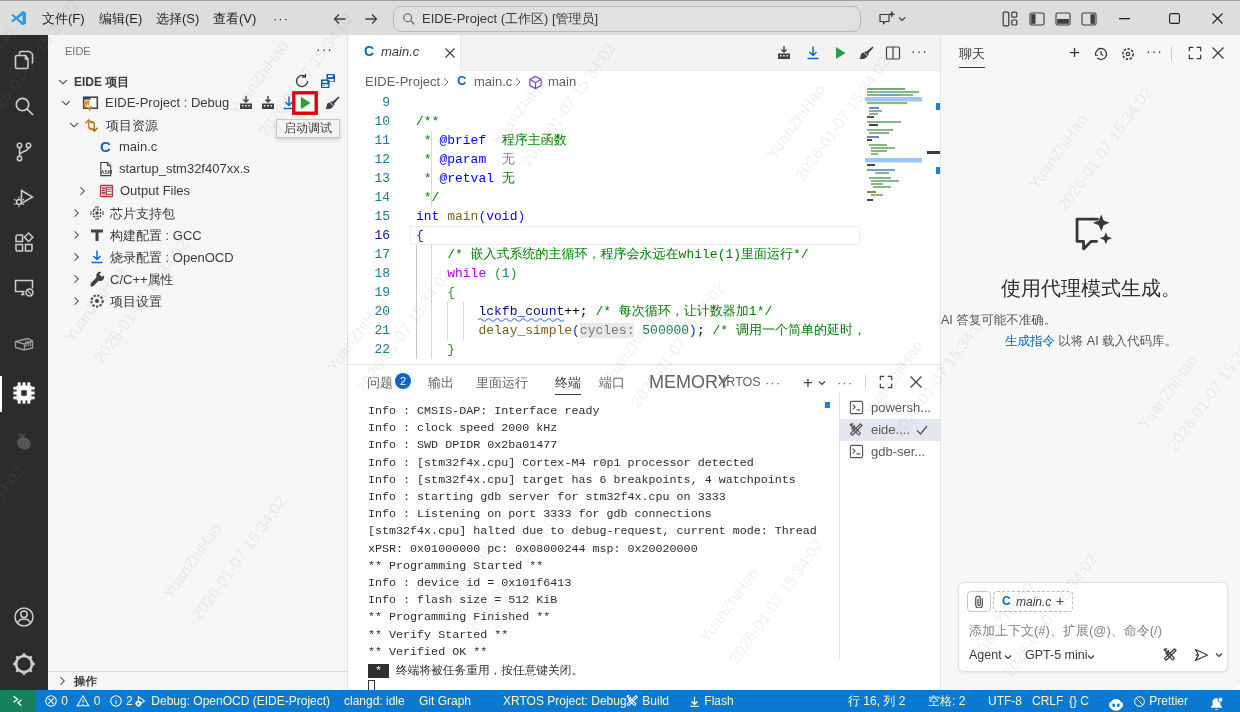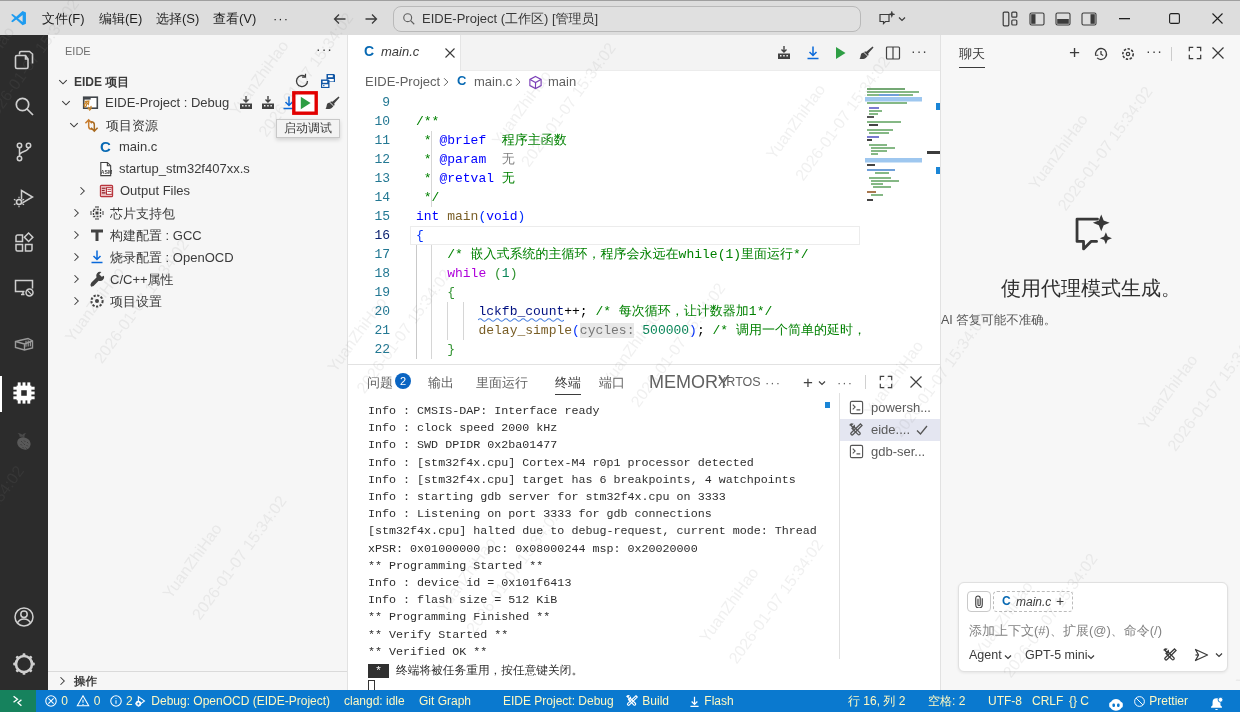--- a/index.html
+++ b/index.html
@@ -557,20 +557,21 @@
       <path d="M0.5 0.5 11.5 11.5M11.5 0.5 0.5 11.5"></path>
     </svg>
 
   <svg class="abs" style="left:123px;top:172px" width="54" height="54" viewBox="0 0 58 58">
     <path d="M14 13h22M14 13v24h7v8l8-8h6" fill="none" stroke="#383838" stroke-width="3" stroke-linejoin="round" stroke-linecap="round"></path>
     <path d="M40 8l2.6 6.4L49 17l-6.4 2.6L40 26l-2.6-6.4L31 17l6.4-2.6z" fill="#383838"></path>
     <path d="M45 27l1.9 4.6 4.6 1.9-4.6 1.9L45 40l-1.9-4.6-4.6-1.9 4.6-1.9z" fill="#383838"></path>
   </svg>
   <div class="abs" style="left:0;top:240px;width:300px;text-align:center;font-size:20px;color:#2f2f2f">使用代理模式生成。</div>
   <div class="abs" style="left:0;top:277px;width:300px;text-align:left;font-size:12.5px;color:#555">AI 答复可能不准确。</div>
+  <div class="abs" style="left:0;top:298px;width:300px;text-align:center;font-size:12.5px;color:#555"><span style="color:#005fb8">生成指令</span> 以将 AI 载入代码库。</div>
 
   <div class="abs" style="left:17px;top:547px;width:270px;height:90px;background:#fff;border:1px solid #e0e0e0;border-radius:6px;box-shadow:0 1px 3px rgba(0,0,0,0.08)">
     <div class="abs" style="left:8px;top:8px;width:24px;height:21px;border:1px solid #c9c9c9;border-radius:4px">
       <svg class="abs" style="left:6px;top:3px" width="10" height="13" viewBox="0 0 10 14" fill="none" stroke="#3b3b3b" stroke-width="1.2">
           <path d="M8.5 3.5v7a3.5 3.5 0 0 1-7 0v-7a2.4 2.4 0 0 1 4.8 0v6.6a1.2 1.2 0 0 1-2.4 0V4"></path>
         </svg>
     </div>
     <div class="abs" style="left:34px;top:8px;width:80px;height:21px;border:1px dashed #bbb;border-radius:4px">
       <span class="abs" style="left:8px;top:2px;color:#0769b3;font-weight:bold;font-size:12px">C</span>
       <span class="abs" style="left:22px;top:3px;font-size:12px;font-style:italic;color:#3b3b3b">main.c</span>
@@ -622,21 +623,21 @@
     <svg style="display:inline-block;vertical-align:-3px" width="14" height="14" viewBox="0 0 16 16" fill="none" stroke="#fff" stroke-width="1.2">
         <path d="M5 3l7 5-7 5z"></path>
         <circle cx="5" cy="11" r="2.6" fill="#0a79cf"></circle>
         <circle cx="5" cy="11" r="1.8"></circle>
         <path d="M5 8.6v-1M5 13.4v1M2.6 11h-1M7.4 11h1"></path>
       </svg>
     Debug: OpenOCD (EIDE-Project)
   </div>
   <div class="it" style="left:344px">clangd: idle</div>
   <div class="it" style="left:419px">Git Graph</div>
-  <div class="it" style="left:503px">EIDE Project: Debug</div>
+  <div class="it" style="left:503px">XRTOS Project: Debug</div>
   <div class="it" style="left:625px">
     <svg style="display:inline-block;vertical-align:-3px" width="14" height="14" viewBox="0 0 16 16" fill="none" stroke="#fff" stroke-width="1.3">
         <path d="M2 3.5c0-1 .8-2 2.5-1.5L3 3.5l1.8 1.8 1.5-1.5c.4 1.6-.5 2.5-1.5 2.5-.4 0-.9-.1-1.2-.3L10 12.4c.5.5 1.3.5 1.8 0s.5-1.3 0-1.8L5.4 4.2"></path>
         <path d="M12.5 2 14 3.5 5 12.5c-.5.5-1.3.5-1.8 0s-.5-1.3 0-1.8z"></path>
       </svg>
     Build
   </div>
   <div class="it" style="left:688px">
     <svg style="display:inline-block;vertical-align:-3px" width="13" height="13" viewBox="0 0 16 16" fill="none" stroke="#fff" stroke-width="1.5">
         <path d="M8 2v9M4.5 8 8 11.5 11.5 8M3 14h10"></path>

